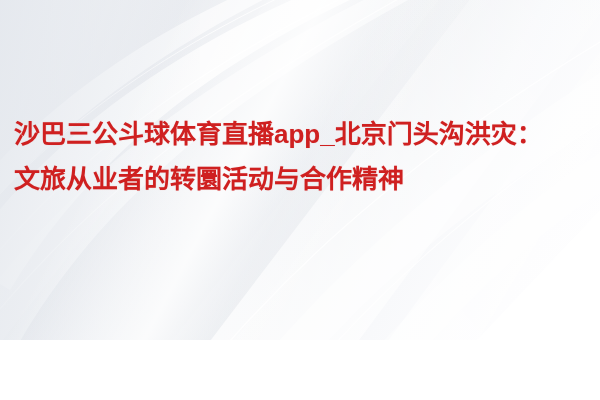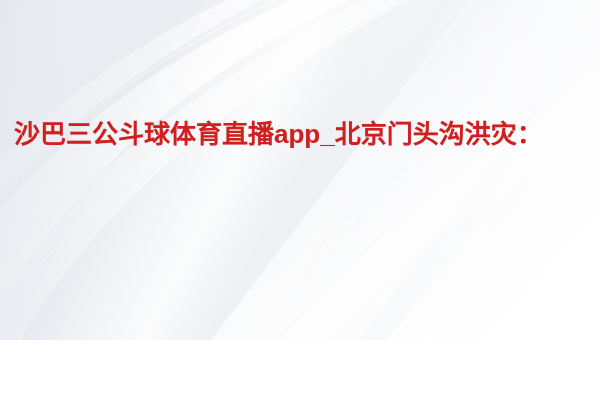--- a/index.html
+++ b/index.html
@@ -122,15 +122,16 @@
 
       <path d="M 420 400 L 600 210 L 600 400 Z" fill="#ffffff" opacity="0.75"></path>
       <path d="M 500 400 L 600 295 L 600 400 Z" fill="#ffffff" opacity="0.85"></path>
     </svg>
   </div>
 
   <div class="sheen"></div>
 
   <div class="title-block">
     <div class="title-line">沙巴三公斗球体育直播app_北京门头沟洪灾：</div>
+    <div class="title-line">文旅从业者的转圜活动与合作精神</div>
   </div>
 
 </div>
 
 </body></html>

